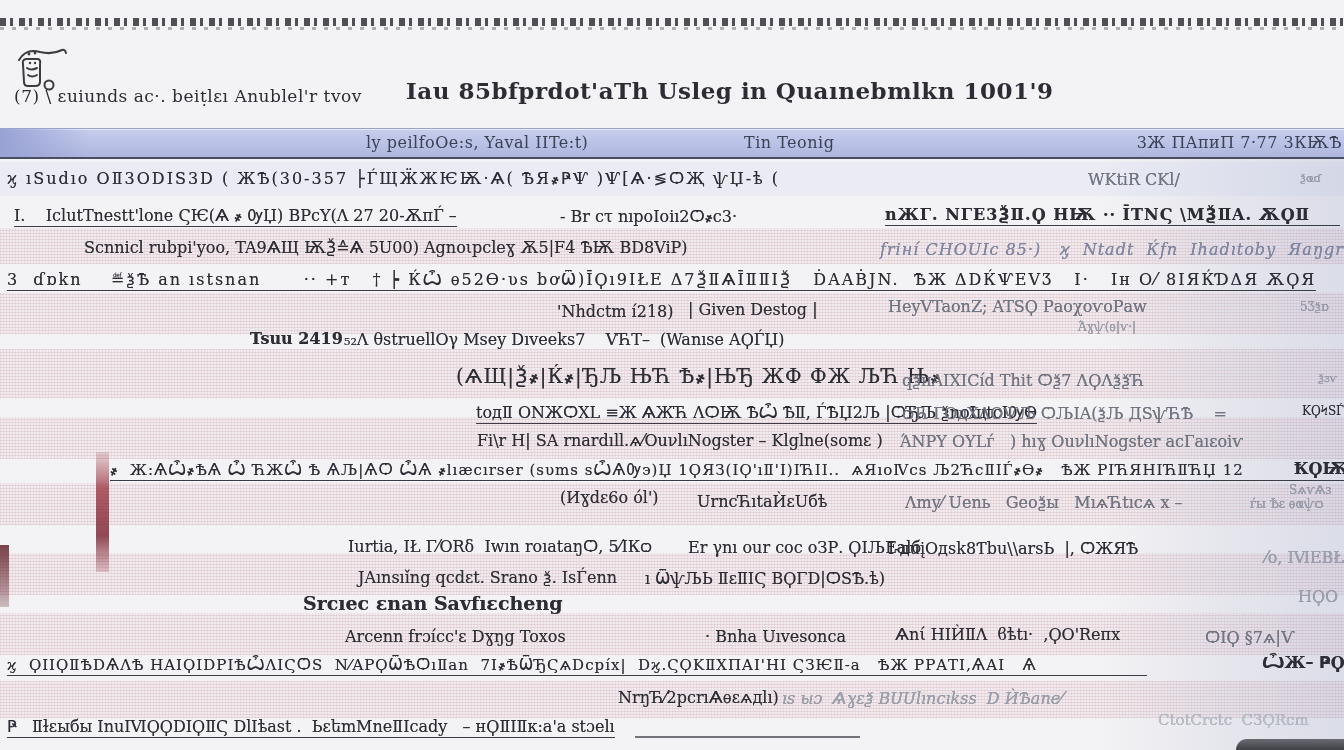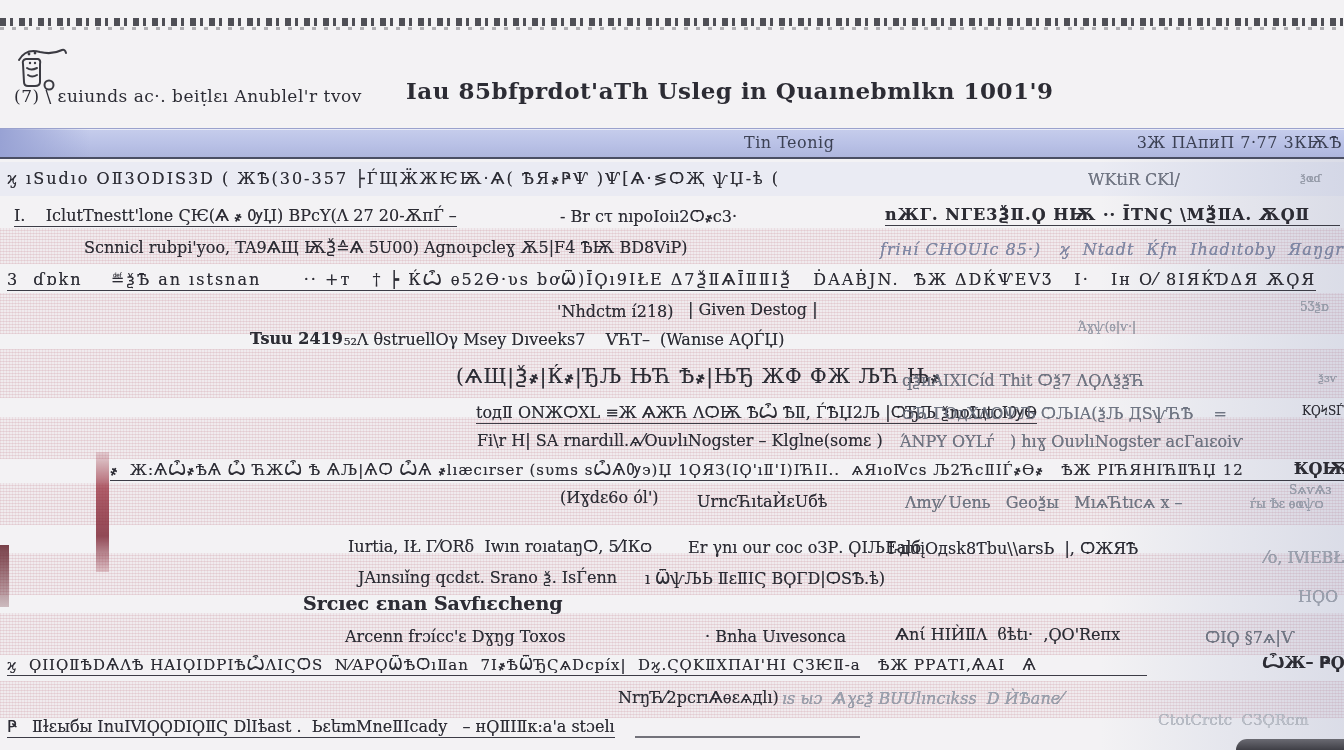--- a/index.html
+++ b/index.html
@@ -119,38 +119,40 @@
         <circle cx="19" cy="7" r="1.4"></circle>
       <circle cx="14" cy="17" r="1.2"></circle>
         <circle cx="19" cy="17" r="1.2"></circle>
     </g>
   </svg>
 
   <div class="subtitle">(7) \ ɛuiunds ac·. beiṭlɛı Anublel'r tvov</div>
   <div class="title">Iau 85bfprdot'aTh Usleg in Quaınebmlkn 1001'9</div>
 
   <div class="hdr">
+    <span class="h1">ly peilfoOe:s, Yaval IITe:t)</span>
     <span class="h2">Tin Teonig</span>
     <span class="h3">3Ж ΠΑпиΠ 7·77 3КѬѢ</span>
   </div>
 
   <div class="line r1 ls2">ϗ ıSudıo OⅡ3ODIS3D ( ЖѢ(30-357 ├ЃЩӜЖѤѬ·Ѧ( ѢЯ҂ҎѰ )Ѱ[Ѧ·≶ѺҖ ѱЏ-ѣ (</div>
   <div class="line r1b g">WKtiR CKl/</div>
   <div class="line r1c xs gl">ѯҩɗ</div>
 
   <div class="line r2a u">Ⅰ.    IclutTnestt'lone ϚѤ(Ѧ ҂ ѸЏ) ΒΡϲΥ(Λ 27 20-ѪпЃ –</div>
   <div class="line r2a2">- Βr cτ nıpoIoiı2Ѻ҂c3·</div>
   <div class="line r2R b u ls1">nЖΓ. ΝΓΕ3ѮⅡ.Ϙ ΗѬ ·· ĪTΝϚ \МѮⅡΑ. ѪϘⅡ</div>
   <div class="line r2b">Scnnicl rubpi'yoo, TA9ѦЩ ѬѮ≙Ѧ 5U00) Agnoιpcleɣ Ѫ5|F4 ѢѬ ΒD8ViP)</div>
   <div class="line r2bR bgc i ls1">friнí CHOUIc 85·)   ϗ  Ntadt  Ќfn  Ihadıtoby  Яaŋgret</div>
 
   <div class="line r3 u ls2">3  ɗɒkn    ≝ѯѢ an ıstsnan      ·· +т   † ┝ ЌѼ ѳ52Ѳ·ʋs bơѾ)ĪϘı9ⅠŁΕ Δ7ѮⅡѦĪⅡⅡⅠѮ   ḊAAḂJN.  ѢЖ ΔDЌѰΕⅤƷ   Ⅰ·   Ⅰн Ο⁄ 8ⅠЯЌƊΔЯ ѪϘЯ</div>
 
   <div class="line r4a">'Nhdctm í218)</div>
   <div class="line r4b">| Given Destog |</div>
+  <div class="line r4c g">HeyVTaonZ; ATSϘ ΡаоχоѵоРаw</div>
   <div class="line r4d sm gl">5Ʒѯɒ</div>
   <div class="line r4e sm gl">Άɣѱ(ѳ|ѵ·|</div>
 
   <div class="line r5a b">Tsuu 2419</div>
   <div class="line r5b">₅₂Λ θstruellOγ Msey Dıveeks7    ⅤЋΤ–  (Wanıse ΑϘЃЏ)</div>
 
   <div class="line r6 f20 ls1">(ѦЩ|Ѯ҂|Ќ҂|ЂЉ ЊЋ Ѣ҂|ЊЂ ЖФ ФЖ ЉЋ Њ҂</div>
   <div class="line r6b g">qѯнΑΙΧΙCíd Thit Ѻѯ7 ΛϘΛѯѯЋ</div>
   <div class="line r6c xs gl">ѯɜѵ</div>
 

